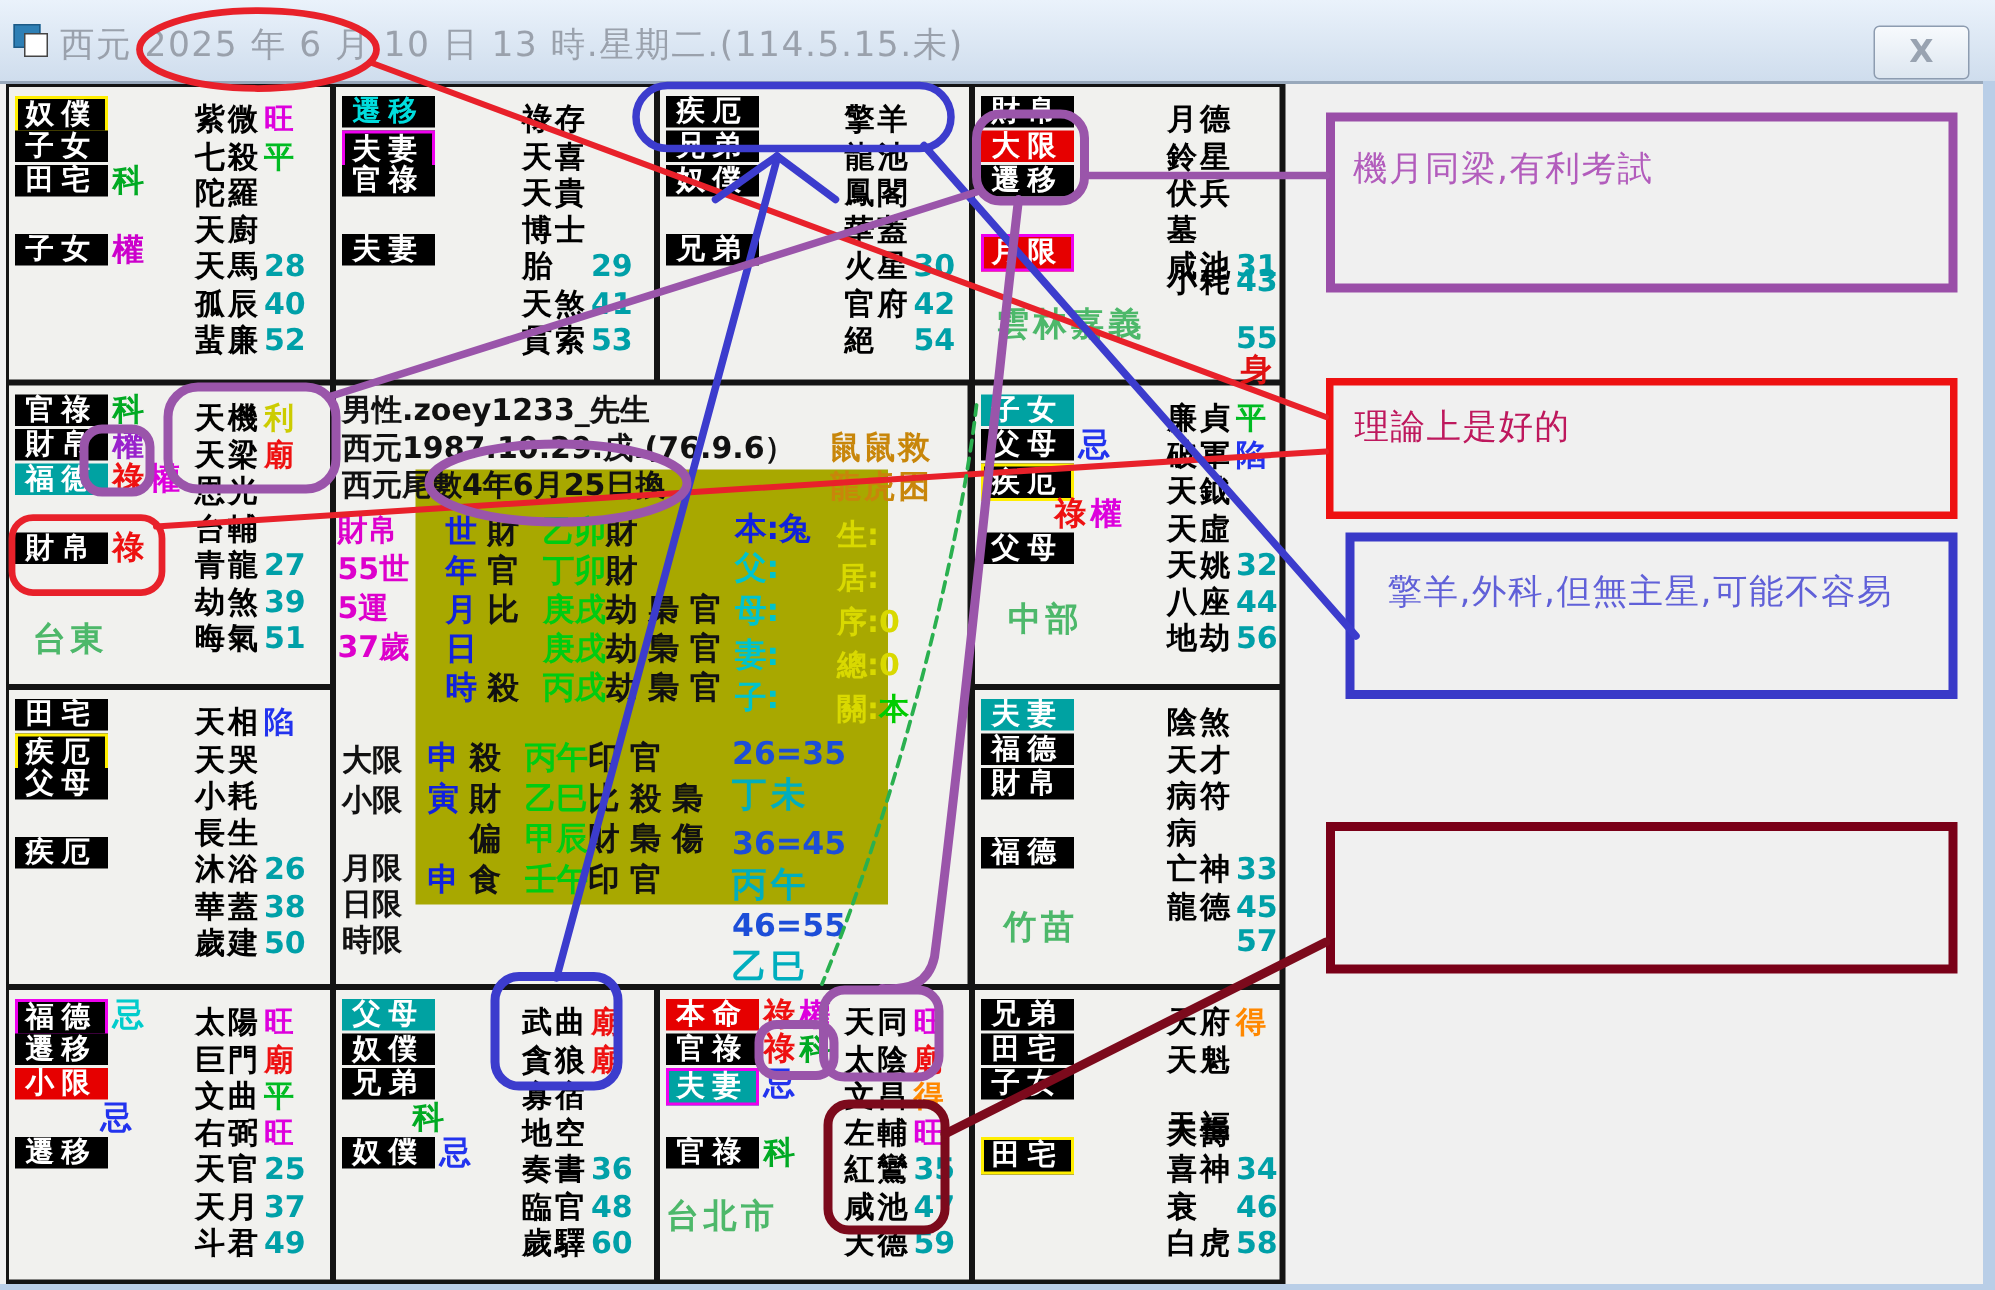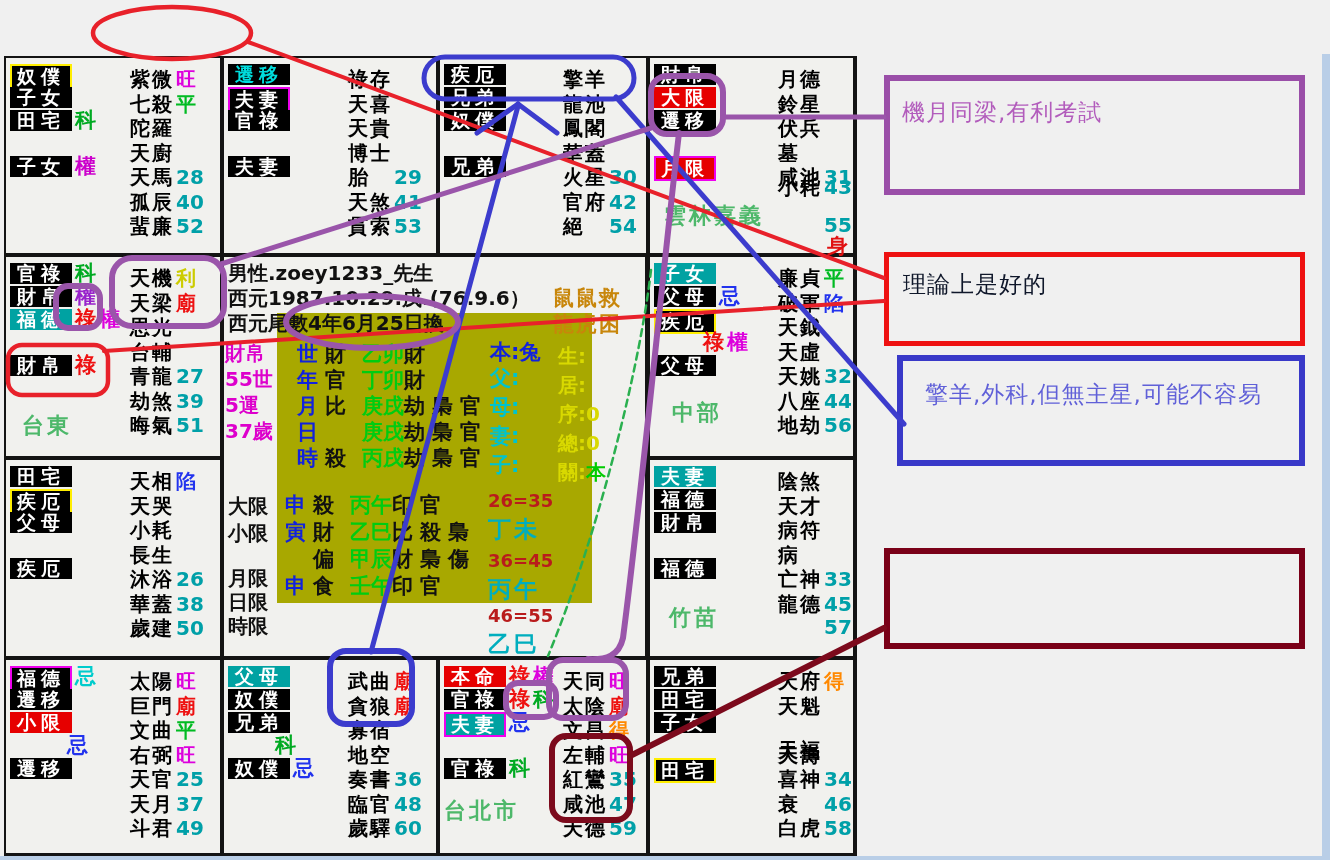--- a/index.html
+++ b/index.html
@@ -38,39 +38,47 @@
   .bzrow{position:absolute;white-space:nowrap;font-size:21px;font-weight:700;}
   .bzl{display:inline-block;width:28px;color:#1122dd;}
   .bzr{display:inline-block;width:28px;color:#111;}
   .bzp{display:inline-block;width:58px;color:#00cc11;}
   .bzg{color:#111;letter-spacing:7px;}
   .blkline{position:absolute;left:4px;font-size:20px;font-weight:700;color:#111;white-space:nowrap;}
   .orangeline{position:absolute;left:329px;font-size:21px;font-weight:700;color:#c8860a;letter-spacing:2px;white-space:nowrap;}
   #benline{position:absolute;left:266px;top:81px;font-size:21px;font-weight:700;color:#1122dd;}
   .cyline{position:absolute;left:266px;font-size:21px;font-weight:700;color:#00c3cd;}
   .yline{position:absolute;left:334px;font-size:20px;font-weight:700;color:#d9d900;white-space:nowrap;}
-  .drange{position:absolute;left:264px;font-size:18px;font-weight:700;color:#b91c1c;white-space:nowrap;}
+  .drange{position:absolute;left:264px;font-size:21px;font-weight:700;color:#1d4ed8;white-space:nowrap;}
   .dpillar{position:absolute;left:264px;font-size:23px;font-weight:700;color:#00aebe;letter-spacing:3px;white-space:nowrap;}
   
   .note{position:absolute;background:#f0f0f0;box-sizing:border-box;}
   .note .ntext{display:block;font-size:23px;letter-spacing:1px;}
   #note1{left:884px;top:75px;width:421px;height:120px;border:6px solid #9a4ea8;}
   #note1 .ntext{margin:16px 0 0 12px;color:#b25cbc;}
   #note2{left:884px;top:252px;width:421px;height:94px;border:5px solid #ee1111;}
-  #note2 .ntext{margin:12px 0 0 14px;color:#0f172a;}
+  #note2 .ntext{margin:12px 0 0 14px;color:#be185d;}
   #note3{left:897px;top:355px;width:408px;height:111px;border:6px solid #3939c8;}
   #note3 .ntext{margin:18px 0 0 22px;color:#6060d8;}
   #note4{left:884px;top:548px;width:421px;height:101px;border:6px solid #7a0018;}
   #overlay{position:absolute;left:0;top:0;width:1330px;height:860px;pointer-events:none;z-index:60;}
 </style>
 </head>
 <body>
 
 <div id="app">
 
+  <div id="titlebar">
+    <span id="app-icon">
+        <span class="p1"></span>
+        <span class="p2"></span>
+      </span>
+    <span id="title-text">西元 2025 年 6 月 10 日 13 時.星期二.(114.5.15.未)</span>
+    <div id="close-btn">X</div>
+  </div>
 
   <div id="chartbg"></div>
 
   <div class="cell" style="left:6px;top:58px;width:214px;height:195px;">
       <div class="tagrow" style="top: 6px;"><span class="tagbox" style="border: 2px solid rgb(255, 238, 0); height: 25px; line-height: 21px;">奴僕</span></div>
       <div class="tagrow" style="top: 29px;"><span class="tagbox">子女</span></div>
       <div class="tagrow" style="top: 52px;"><span class="tagbox">田宅</span><span class="tmark" style="color: rgb(0, 170, 34);">科</span></div>
       <div class="tagrow" style="top: 98px;"><span class="tagbox">子女</span><span class="tmark" style="color: rgb(204, 0, 204);">權</span></div>
       <div class="star" style="left: 124px; top: 8px;"><span class="sname">紫微</span><span class="smark" style="color: rgb(221, 0, 221);">旺</span></div>
       <div class="star" style="left: 124px; top: 32.5px;"><span class="sname">七殺</span><span class="smark" style="color: rgb(0, 187, 34);">平</span></div>

